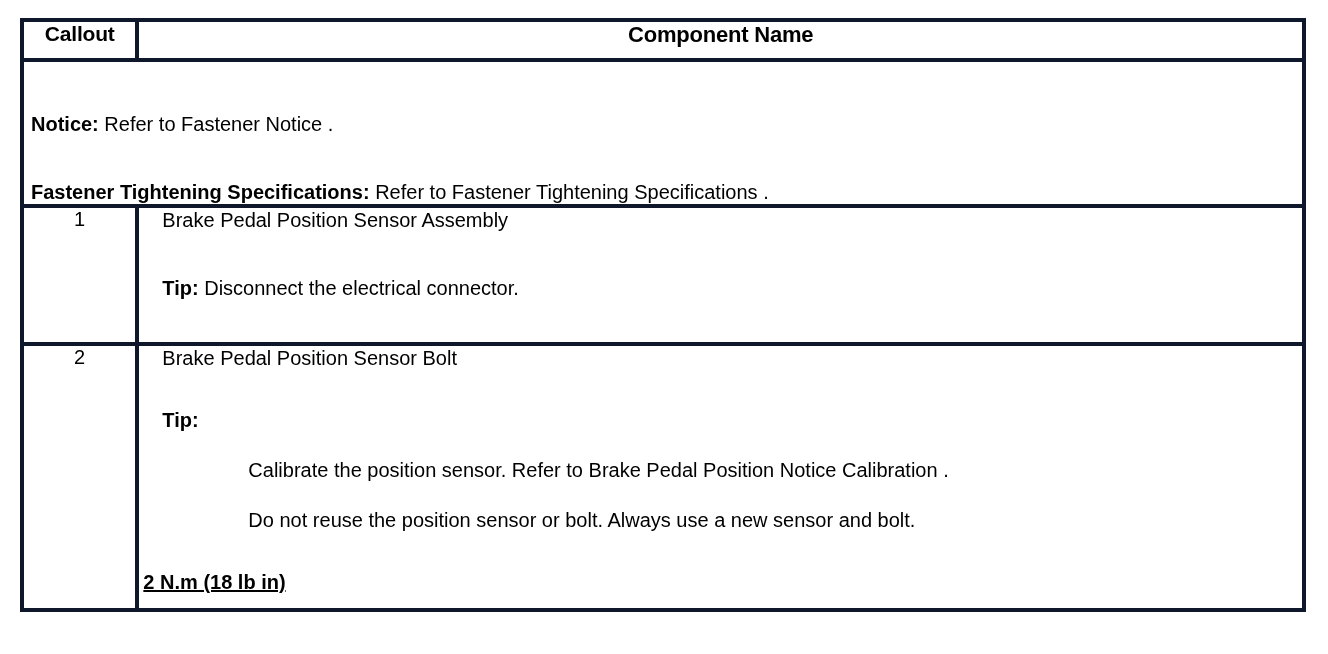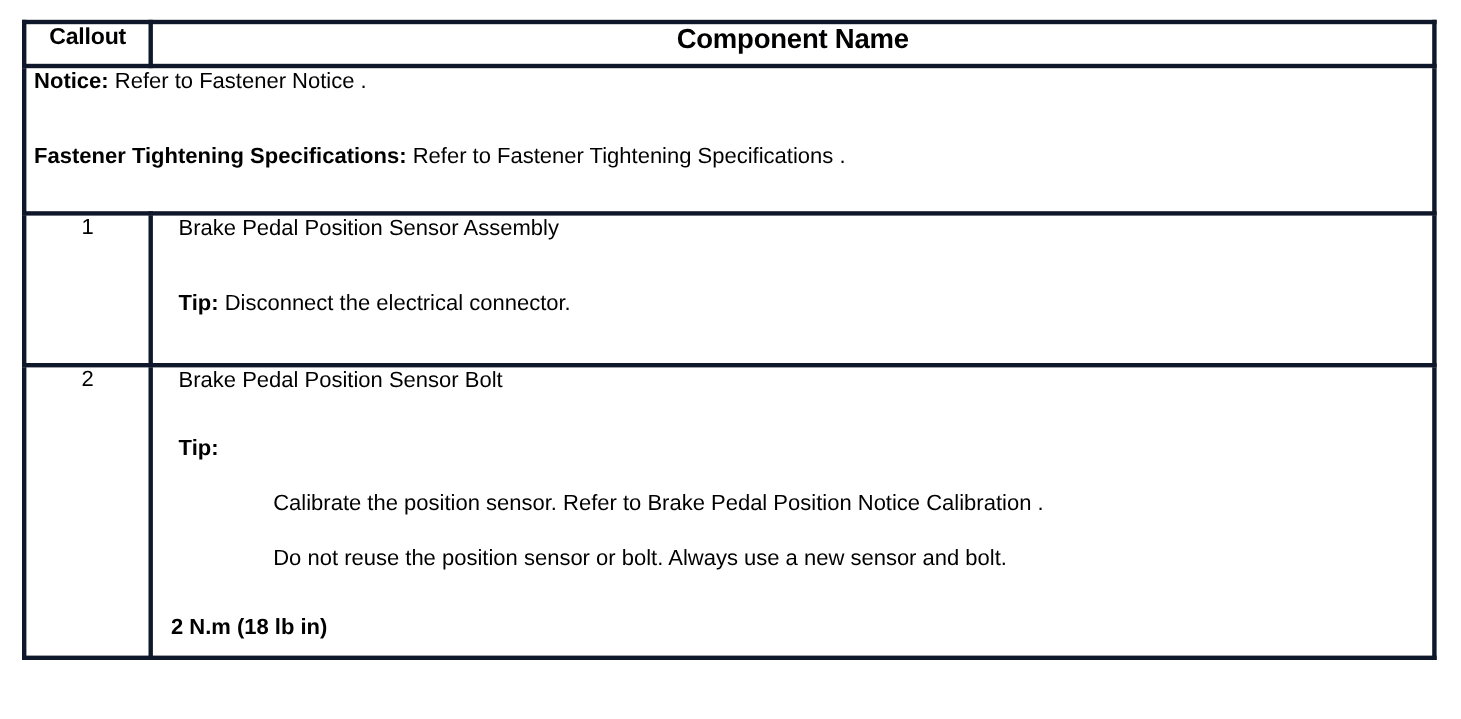--- a/index.html
+++ b/index.html
@@ -50,34 +50,34 @@
   
   .hdr-cell {
     height: 36px;
     text-align: center;
     vertical-align: middle;
     font-weight: bold;
     font-size: 21px;
     letter-spacing: -0.2px;
   }
   .hdr-callout { font-size: 21px; }
-  .hdr-name    { font-size: 25px; }
+  .hdr-name    { font-size: 22px; }
 
   
   .notice-cell {
     padding: 16px 0 14px 0;
     height: 130px;
   }
   .notice-line {
     font-size: 20px;
     line-height: 24px;
     padding-left: 7px;
     white-space: nowrap;
   }
-  .notice-line.first { }
+  .notice-line.first { margin-top: 50px; }
   .notice-line.second { margin-top: 44px; }
   .notice-line b { font-weight: bold; }
 
   
   .callout-cell {
     text-align: center;
     vertical-align: middle;
     font-size: 20px;
     font-weight: normal;
   }
@@ -99,25 +99,26 @@
   .gap-sm { height: 26px; }
 
   .indent-line {
     padding-left: 109px;
     font-size: 20px;
     line-height: 24px;
     white-space: nowrap;
   }
 
   .torque-line {
-    padding-left: 16px;
+    padding-left: 4px;
     font-size: 20px;
     line-height: 24px;
     font-weight: bold;
     white-space: nowrap;
+    text-decoration: underline;
   }
 
   .row1-cell { height: 134px; }
   .row2-cell { height: 262px; }
 </style>
 </head>
 <body>
 
 <div class="page">
 

